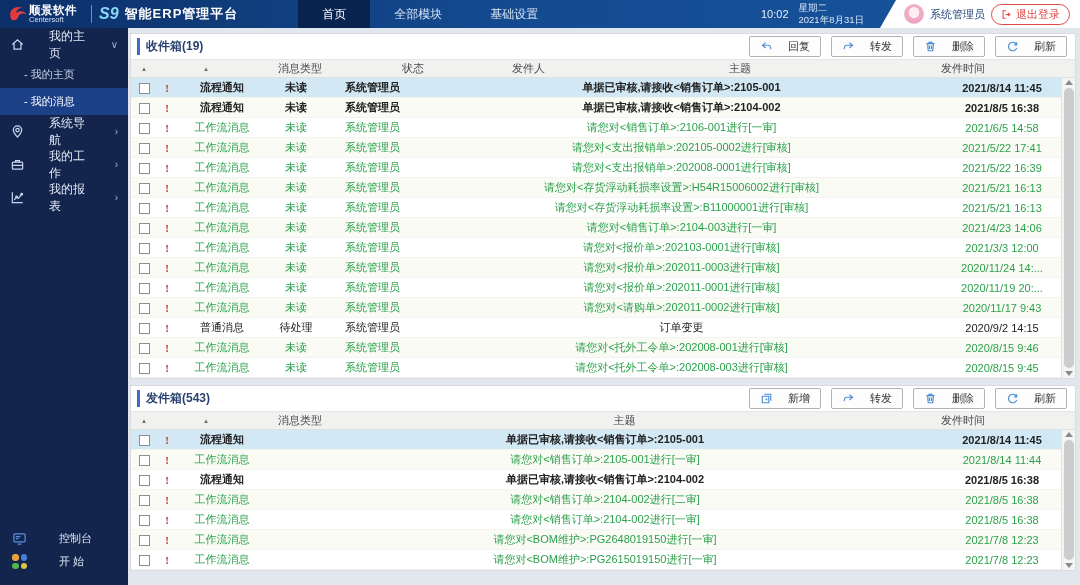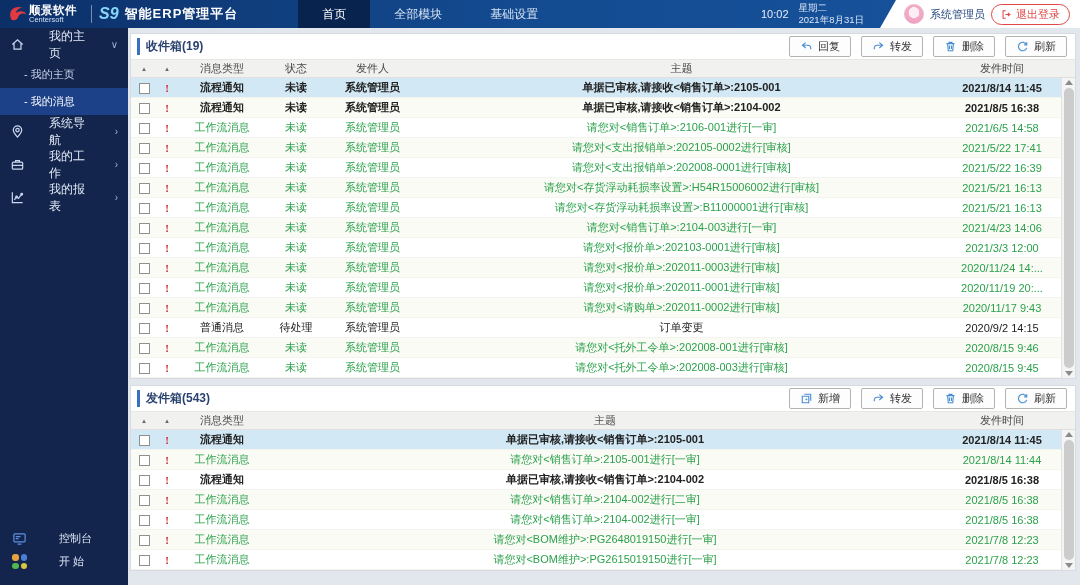--- a/index.html
+++ b/index.html
@@ -41,24 +41,24 @@
   .start-grid { width:15px; height:15px; display:grid; grid-template-columns:1fr 1fr; gap:2px; }
   .start-grid span { border-radius:3px; }
 
   .main { flex:1; padding:5px 4px 0 2px; display:flex; flex-direction:column; gap:6px; overflow:hidden; }
 
   
   .panel { background:#fff; border:1px solid #d8dce2; }
   .panel-head { height:26px; display:flex; align-items:center; padding:0 8px 0 6px; border-bottom:1px solid #e6e6e6; background:#fff; }
   .panel-title { font-size:12px; font-weight:bold; color:#2a4270; border-left:3px solid #3a6fc2; padding-left:6px; }
   .toolbar { margin-left:auto; display:flex; gap:10px; }
-  .btn { display:flex; align-items:center; gap:5px; border:1px solid #b3b3b3; background:#fdfdfd; font-size:11px; color:#333; padding:2px 10px; border-radius:2px; cursor:pointer; font-family:inherit; }
+  .btn { display:flex; align-items:center; gap:15px; border:1px solid #b3b3b3; background:#fdfdfd; font-size:11px; color:#333; padding:2px 10px; border-radius:2px; cursor:pointer; font-family:inherit; }
   .btn svg { width:13px; height:13px; display:block; }
 
-  .ghead { display:grid; background:#f1f1f0; height:18px; align-items:center; font-size:11px; color:#4a4a4a; border-bottom:1px solid #dfdfdf; }
+  .ghead { display:grid; background:#f1f1f0; height:18px; align-items:center; font-size:11px; color:#4a4a4a; border-bottom:1px solid #dfdfdf;gap:39px; }
   .ghead > div { text-align:center; overflow:hidden; white-space:nowrap; }
   .ghead .mark { font-size:7px; color:#666; }
   .g-in  { grid-template-columns:26px 20px 90px 58px 95px 1fr 118px 14px; }
   .g-out { grid-template-columns:26px 20px 90px 1fr 118px 14px; }
 
   .tbody { position:relative; }
   .rows { margin-right:14px; }
   .row { display:grid; height:20px; align-items:center; font-size:11px; color:#333; border-bottom:1px solid #f4f4ee; cursor:pointer; }
   .row.r-in  { grid-template-columns:26px 20px 90px 58px 95px 1fr 118px; }
   .row.r-out { grid-template-columns:26px 20px 90px 1fr 118px; }

